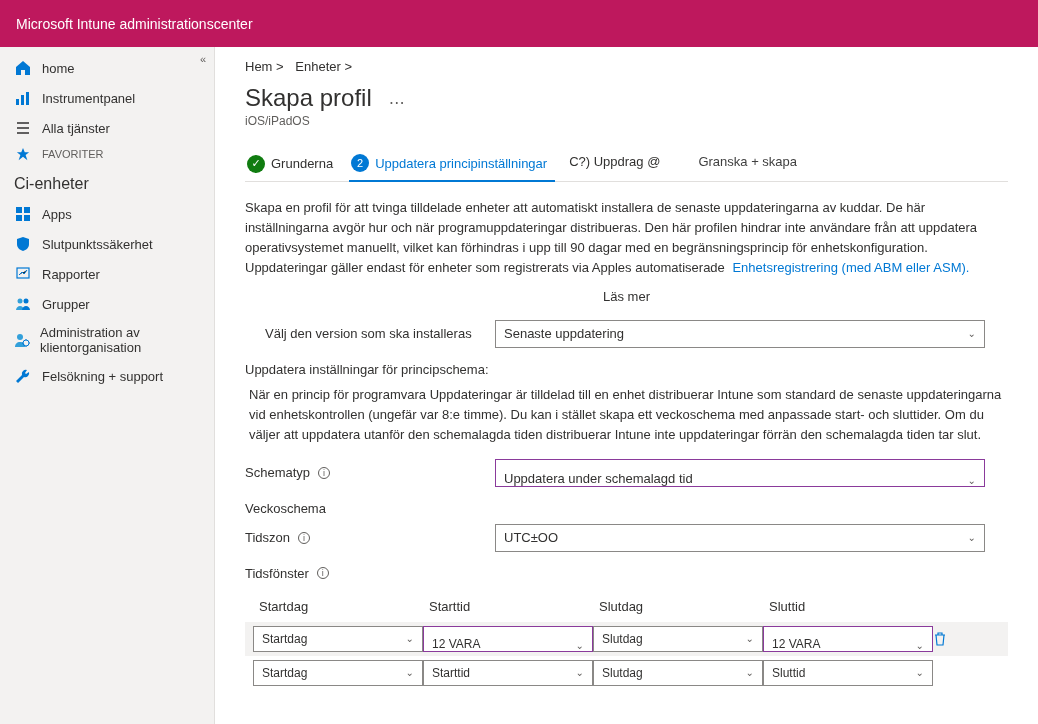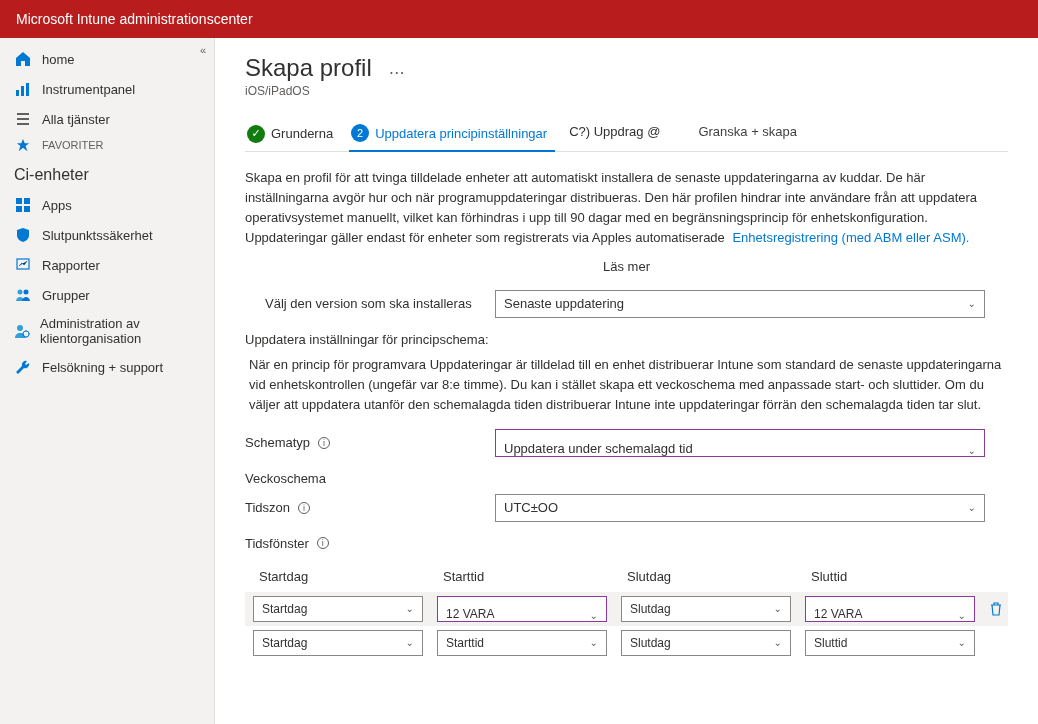--- a/index.html
+++ b/index.html
@@ -1,21 +1,21 @@
 <!DOCTYPE html>
 <html><head>
 <meta charset="utf-8">
 <style>
   * { box-sizing: border-box; margin: 0; padding: 0; font-family: "Segoe UI", Arial, sans-serif; }
   body { background: #fff; color: #323130; font-size: 13px; overflow: hidden; }
 
   .header {
-    background: #b91c1c;
+    background: #be185d;
     color: #fff;
-    height: 38px;
+    height: 47px;
     display: flex;
     align-items: center;
     padding: 8px 16px;
     font-size: 14px;
   }
 
   .layout { display: flex; height: calc(724px - 38px); }
 
   .sidebar {
     width: 215px;
@@ -149,21 +149,21 @@
 
   .subheading { margin: 10px 0 8px 0; }
   .paragraph { line-height: 1.55; margin-bottom: 14px; max-width: 770px; padding-left: 4px; }
 
   .time-table {
     margin-top: 10px;
   }
   .time-head, .time-row {
     display: grid;
     grid-template-columns: 170px 170px 170px 170px 30px;
-    gap: 14px;
+    gap: 0;
     align-items: center;
     padding: 4px 8px;
   }
   .time-head { color: #323130; font-size: 13px; padding-bottom:8px; padding-left: 14px;}
   .time-row.hl { background: #f3f2f1; }
   .time-row .dd { max-width: none; height: 26px; font-size: 12px; }
   .del-ico { color: #0078d4; cursor: pointer; font-size: 15px; text-align:center; }
 
   svg { display: block; }
 </style>
@@ -270,20 +270,24 @@
       <span class="nav-ico">
         <svg width="16" height="16" viewBox="0 0 16 16">
             <path fill="#0078d4" d="M14 4a4 4 0 0 1-5 5l-6 6-2-2 6-6a4 4 0 0 1 5-5l-2 3 1 1z"></path>
           </svg>
       </span>
       <span>Felsökning + support</span>
     </div>
   </div>
 
   <div class="main">
+    <div class="breadcrumb">
+      <span>Hem &gt;</span>
+      <span>Enheter &gt;</span>
+    </div>
 
     <div class="page-title-row">
       <div class="page-title">Skapa profil</div>
       <div class="ellipsis">⋯</div>
     </div>
     <div class="page-subtitle">iOS/iPadOS</div>
 
     <div class="steps">
       <div class="step">
         <span class="step-badge badge-done">✓</span>

